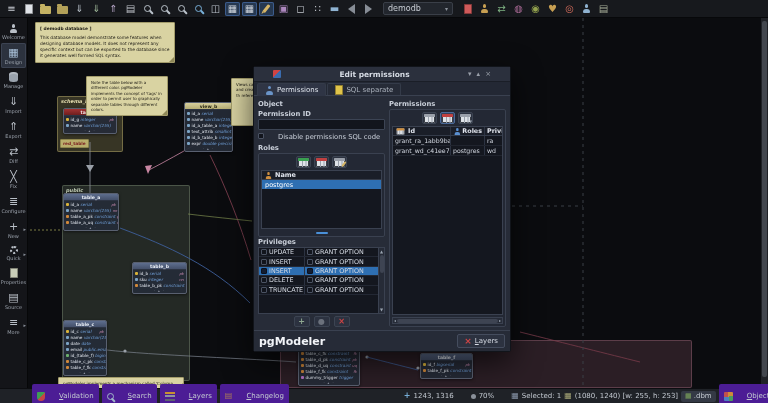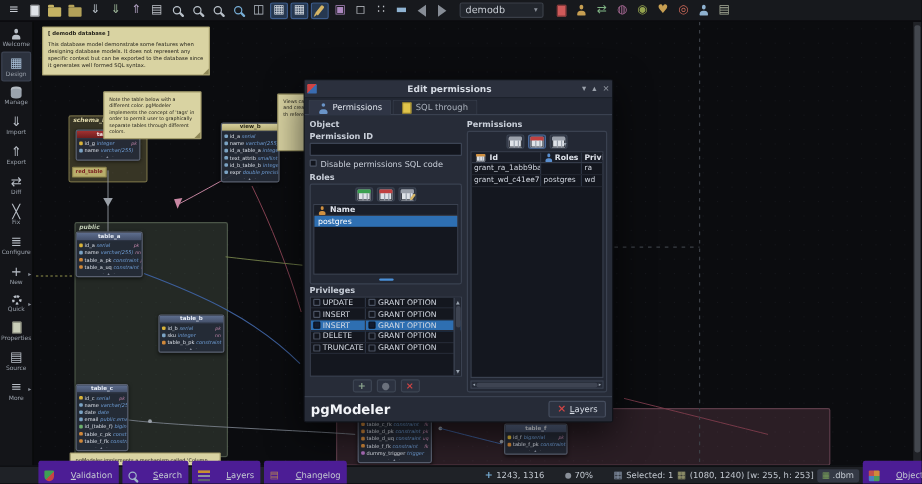--- a/index.html
+++ b/index.html
@@ -81,37 +81,37 @@
   .note::after{content:"";position:absolute;right:0;bottom:0;border-style:solid;border-width:0 0 5px 5px;border-color:transparent transparent #8e8757 transparent}
   #note1{left:7px;top:4px;width:140px}
   #note1 .nt{font-weight:bold;display:block;margin-bottom:3px}
   #note2{left:58px;top:58px;width:82px;font-size:4px}
   #note3{left:203px;top:60px;width:46px;height:48px;font-size:4px;overflow:hidden}
   #note4{left:30px;top:359px;width:126px;height:12px;font-size:4.2px;overflow:hidden}
   .vscroll{position:absolute;right:0;top:0;width:7px;height:100%;background:#202227;z-index:5}
   .vscroll .thumb{position:absolute;left:1px;right:1px;top:3px;height:356px;background:#43474e;border-radius:2px}
   
   .dialog{position:absolute;left:253px;top:66px;width:258px;height:286px;background:#272c38;border:1px solid #11141a;border-radius:2px;z-index:10;box-shadow:0 10px 30px rgba(0,0,0,.65);display:flex;flex-direction:column}
-  .dlg-title{height:15px;background:#2b303d;display:flex;align-items:center;gap:4px;padding:0 2px;border-bottom:1px solid #1a1e27;flex:none}
+  .dlg-title{height:15px;background:#2b303d;display:flex;align-items:center;gap:4px;padding:0 19px;border-bottom:1px solid #1a1e27;flex:none}
   .dlg-logo-ico{width:8px;height:8px;background:linear-gradient(135deg,#cf4444 50%,#3a6cb0 50%);border-radius:1px;flex:none}
   .dlg-title b{flex:1;text-align:center;font-size:7.5px;color:#d6dbe4}
   .wc{display:flex;gap:5px;color:#9aa0aa;font-size:7px}
   .dlg-tabs{height:14px;background:#232834;display:flex;align-items:flex-end;padding:0 3px;gap:1px;border-bottom:1px solid #3a4150;flex:none}
   .tab{display:flex;align-items:center;gap:3px;padding:0 7px;font-size:7px;color:#aab1bc;background:#262b37;border:1px solid #343b49;border-bottom:none;border-radius:2px 2px 0 0;height:12px}
   .tab.active{background:#2f3545;color:#dfe4ec;height:13px;margin-bottom:-1px}
   .dlg-body{flex:1;display:flex;gap:4px;padding:3px 4px;min-height:0}
   .col-l{width:127px;flex:none;display:flex;flex-direction:column}
   .col-r{flex:1;display:flex;flex-direction:column;min-width:0}
   .lbl{font-weight:bold;color:#c9cfd9;font-size:6.8px;margin:1px 0;flex:none}
   .inp{height:11px;background:#12151d;border:1px solid #3c4454;border-radius:1px;color:#d6dae2;font-size:6.8px;display:flex;align-items:center;padding:0 3px;flex:none}
   .obj-row{display:flex;gap:2px;align-items:center;flex:none}
   .obj-row .inp{flex:1}
   .obj-id{display:flex;align-items:center;gap:2px;background:#2d3646;border-radius:2px;padding:1px 3px;height:11px}
   .obj-id b{font-size:7px;color:#e8ecf2}
-  .chk-row{display:flex;align-items:flex-start;gap:3px;margin:3px 0 2px;color:#c9cfd9;font-size:6.8px;flex:none}
+  .chk-row{display:flex;align-items:flex-start;gap:14px;margin:3px 0 2px;color:#c9cfd9;font-size:6.8px;flex:none}
   .cb{width:6px;height:6px;background:#12151d;border:1px solid #4a5262;border-radius:1px;flex:none}
   .cb.ck{background:#131c30;border-color:#0b111e}
   .roles-box{height:84px;border:1px solid #3a4150;border-radius:2px;background:#232834;display:flex;flex-direction:column;padding:2px;gap:2px;flex:none}
   .mini-btns{display:flex;justify-content:center;gap:3px;flex:none}
   .mbtn{width:15px;height:12px;background:#2c3240;border:1px solid #3c4452;border-radius:2px;display:flex;align-items:center;justify-content:center;position:relative}
   .mbtn.hl{background:#35405a;border-color:#4a6a9a}
   .mbtn .pen-ov{position:absolute;right:1px;bottom:0;width:1.8px;height:6px;background:#d5b566;transform:rotate(38deg);border-radius:1px}
   .mbtn .dn{position:absolute;right:0;bottom:-1px;font-size:5px;color:#9aa4b0}
   .list{flex:1;background:#14171f;border:1px solid #3a4150;display:flex;flex-direction:column;min-height:0}
   .list-h{height:9px;background:#1a1e28;border-bottom:1px solid #343b49;display:flex;align-items:center;gap:2px;padding:0 2px;font-weight:bold;color:#e0e4ec;font-size:6.5px;flex:none}
@@ -675,21 +675,21 @@
       <span>×</span>
     </span>
   </div>
   <div class="dlg-tabs">
     <div class="tab active">
       <i class="ic" data-shape="person" style="color:#6a94c8"></i>
       <span>Permissions</span>
     </div>
     <div class="tab">
       <i class="ic" data-shape="page" style="color:#e0c44a"></i>
-      <span>SQL through</span>
+      <span>SQL separate</span>
     </div>
   </div>
 
   <div class="dlg-body">
 
     <div class="col-l">
       <div class="lbl">Object</div>
       <div class="lbl">Permission ID</div>
       <div class="inp"></div>
       <div class="chk-row">

